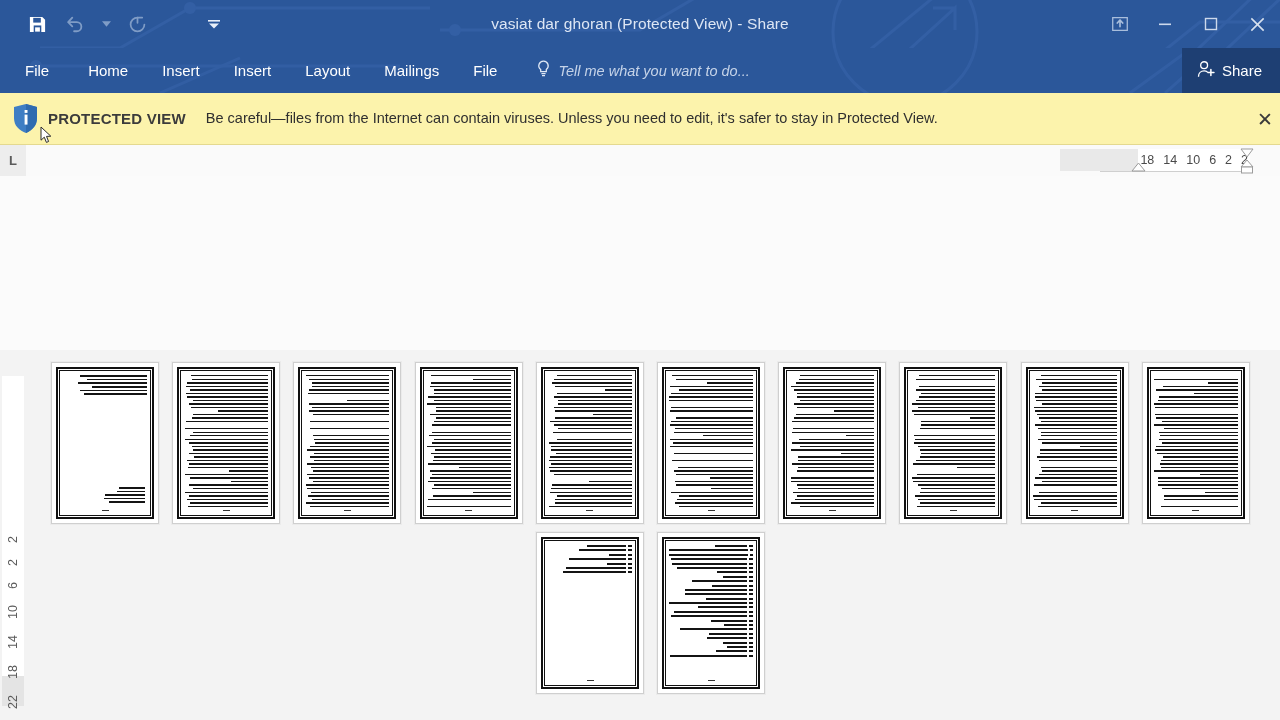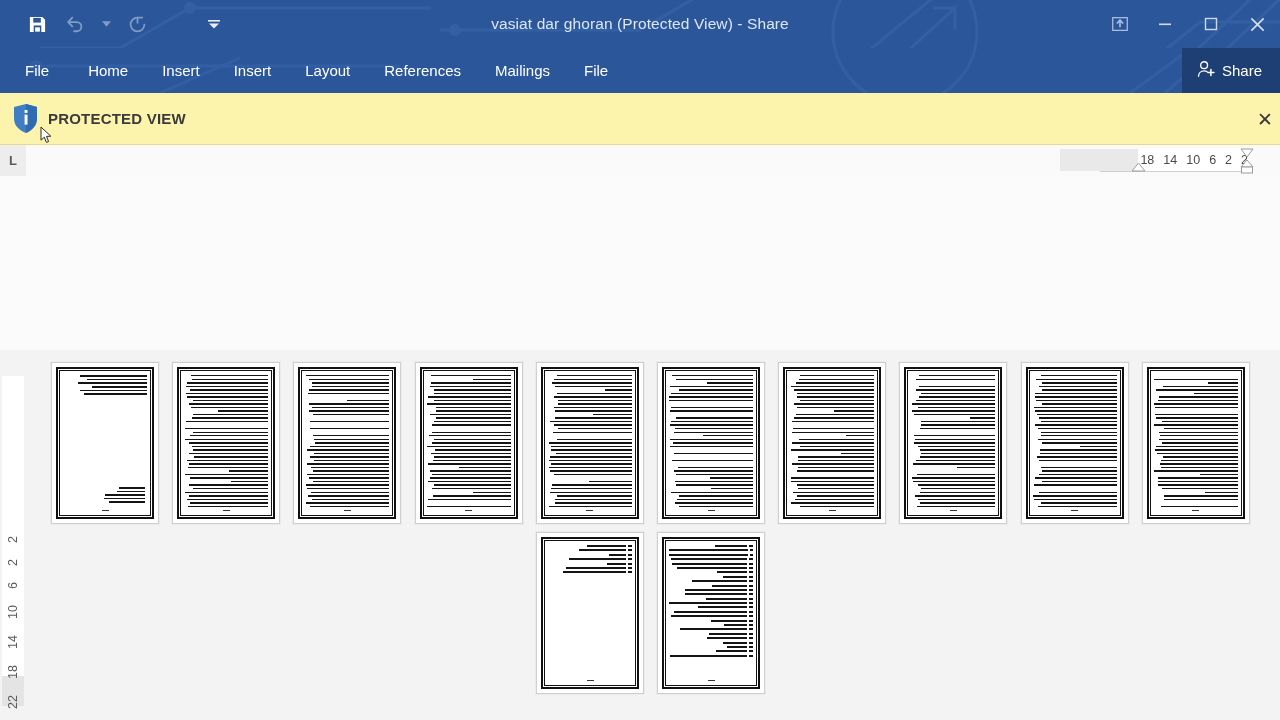--- a/index.html
+++ b/index.html
@@ -301,25 +301,33 @@
     </g>
     <circle cx="36" cy="18" r="6" fill="#3a66ad"></circle>
   </svg>
 
   <div class="tabs">
     <div class="tab file">File</div>
     <div class="tab">Home</div>
     <div class="tab">Insert</div>
     <div class="tab">Insert</div>
     <div class="tab">Layout</div>
-    <div class="tab">References</div>
     <div class="tab">Mailings</div>
     <div class="tab">File</div>
   </div>
 
+  <div class="tellme">
+    <span class="bulb">
+      <svg width="15" height="18" viewBox="0 0 15 18" fill="none" stroke="currentColor" stroke-width="1.3">
+        <path d="M7.5 1.2a4.6 4.6 0 0 0-2.8 8.3v2.1h5.6V9.5A4.6 4.6 0 0 0 7.5 1.2z"></path>
+        <path d="M5.4 13.6h4.2 M6 15.6h3"></path>
+      </svg>
+    </span>
+    <span>Tell me what you want to do...</span>
+  </div>
 
   <div class="share">
     <span>
       <svg width="21" height="20" viewBox="0 0 22 20" fill="none" stroke="currentColor" stroke-width="1.4">
         <circle cx="8.5" cy="6" r="3.6"></circle>
         <path d="M2.6 18c0-3.6 2.6-6 5.9-6 1.3 0 2.5.4 3.5 1"></path>
         <path d="M15.6 10.5v6.4 M12.4 13.7h6.4" stroke-width="1.6" stroke-linecap="round"></path>
       </svg>
     </span>
     <span>Share</span>
@@ -329,20 +337,21 @@
 <div class="pvbar">
   <div class="pv-shield">
     <svg width="26" height="31" viewBox="0 0 26 31">
       <path d="M13 1 24 4v11c0 8-5.5 12.6-11 15C6.5 27.6 1 23 1 15V4L13 1z" fill="#3f7ec4"></path>
       <path d="M13 1 24 4v11c0 8-5.5 12.6-11 15V1z" fill="#2f6bb0"></path>
       <rect x="11.6" y="7" width="2.9" height="2.9" fill="#ffffff"></rect>
       <rect x="11.6" y="11.6" width="2.9" height="10" fill="#ffffff"></rect>
     </svg>
   </div>
   <div class="pv-label">PROTECTED VIEW</div>
+  <div class="pv-msg">Be careful—files from the Internet can contain viruses. Unless you need to edit, it's safer to stay in Protected View.</div>
   <div class="pv-close">✕</div>
   <div class="pv-cursor">
     <svg width="13" height="18" viewBox="0 0 13 18">
       <path d="M1 1 1 14.2 4.3 11.2 6.4 16.4 8.6 15.5 6.5 10.4 10.8 10.2z" fill="#ffffff" stroke="#2b2b2b" stroke-width="1"></path>
     </svg>
   </div>
 </div>
 
 <div class="ruler-row">
   <div class="tabsel">

